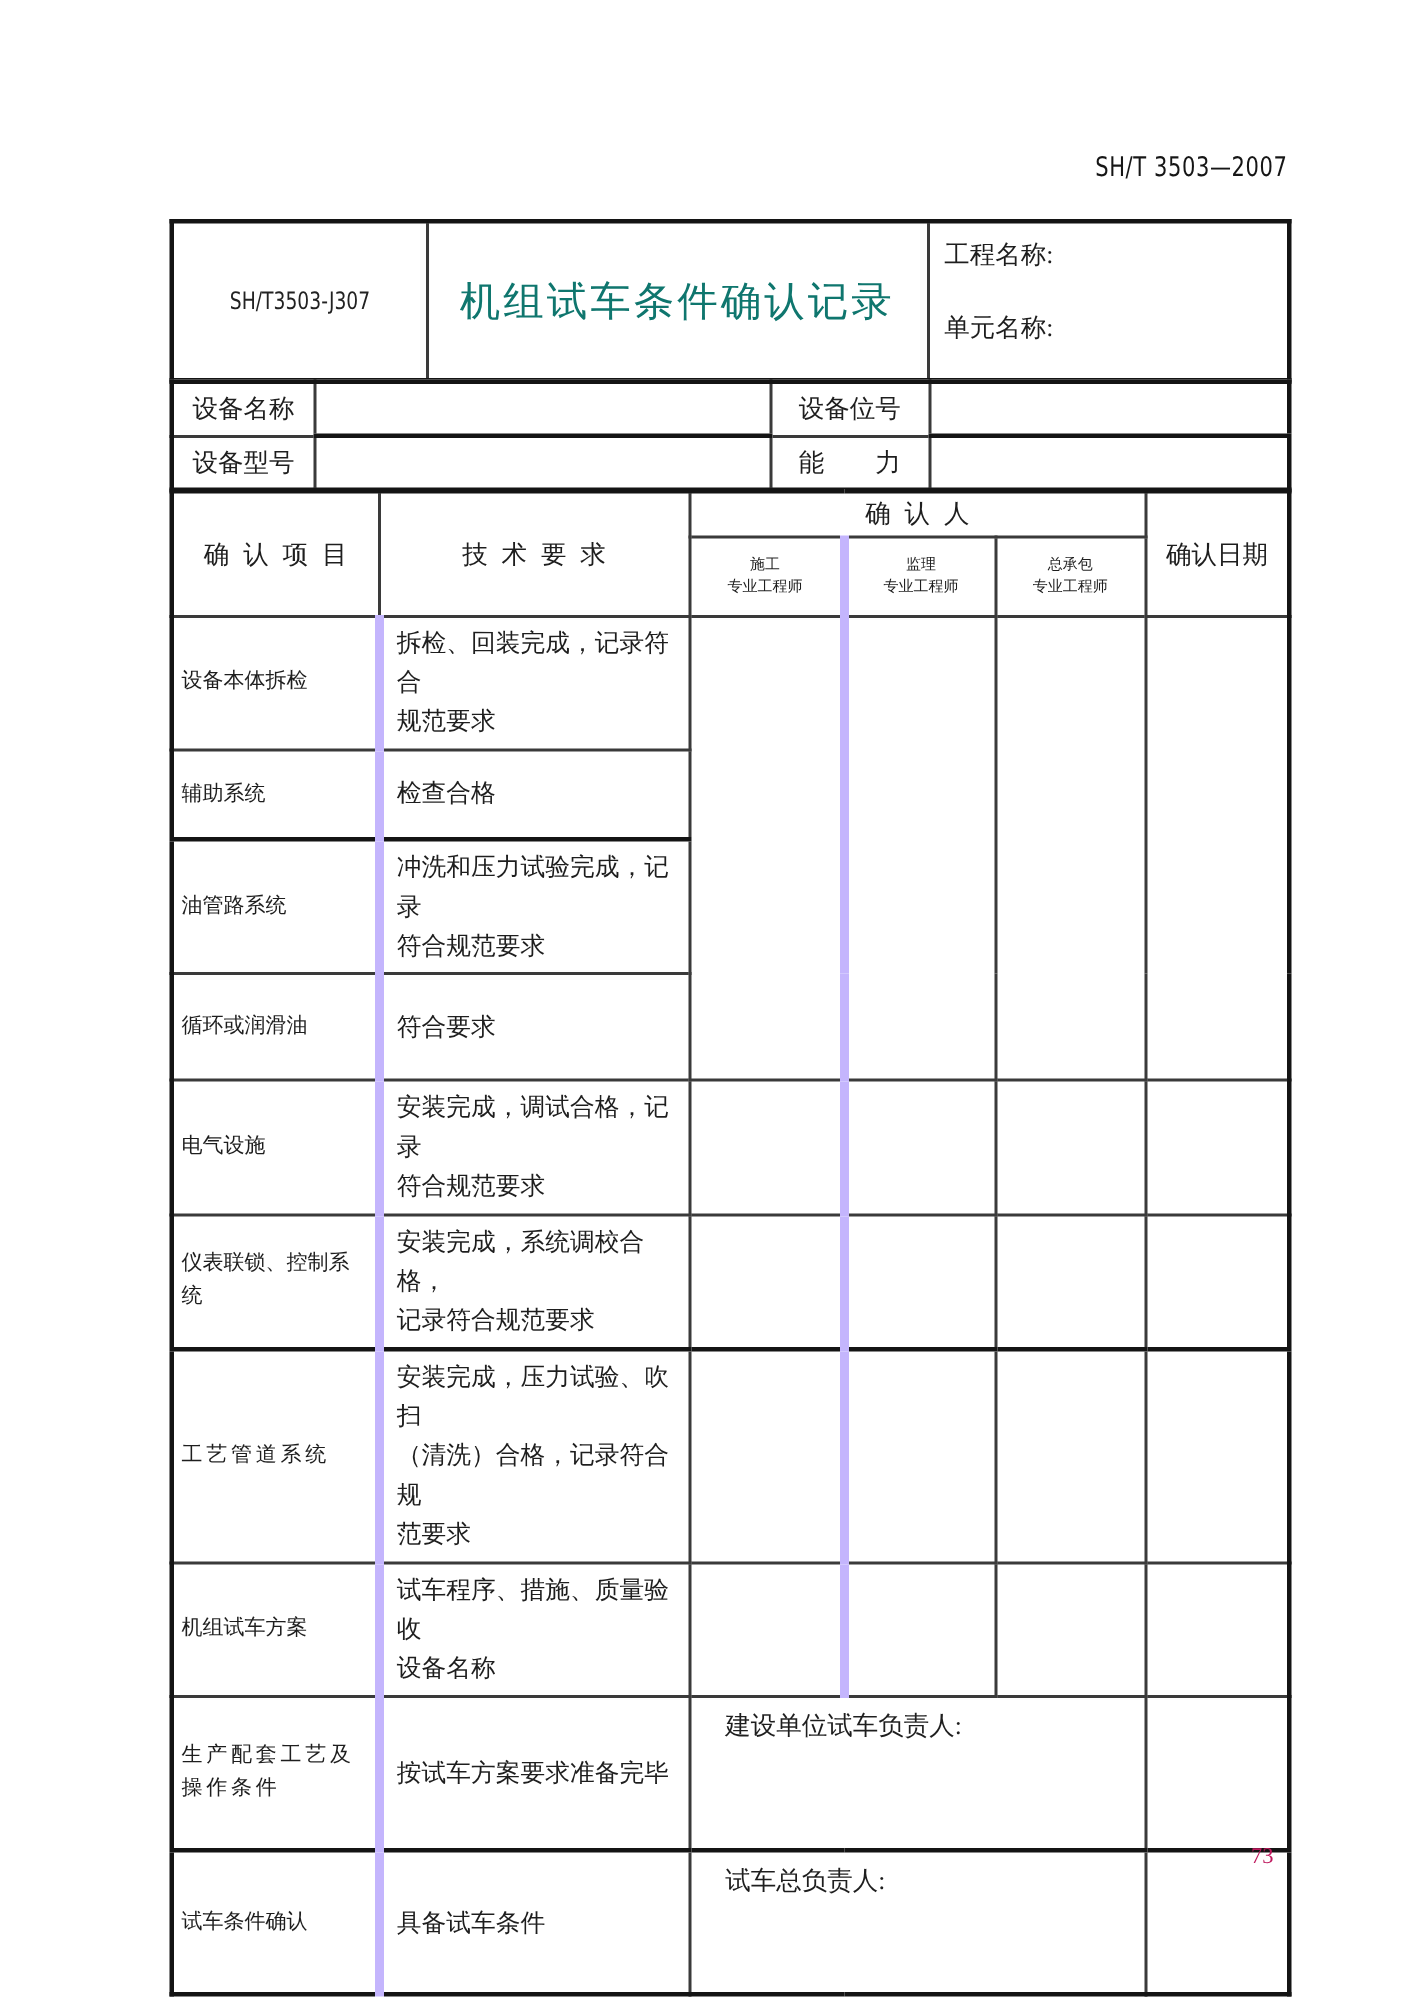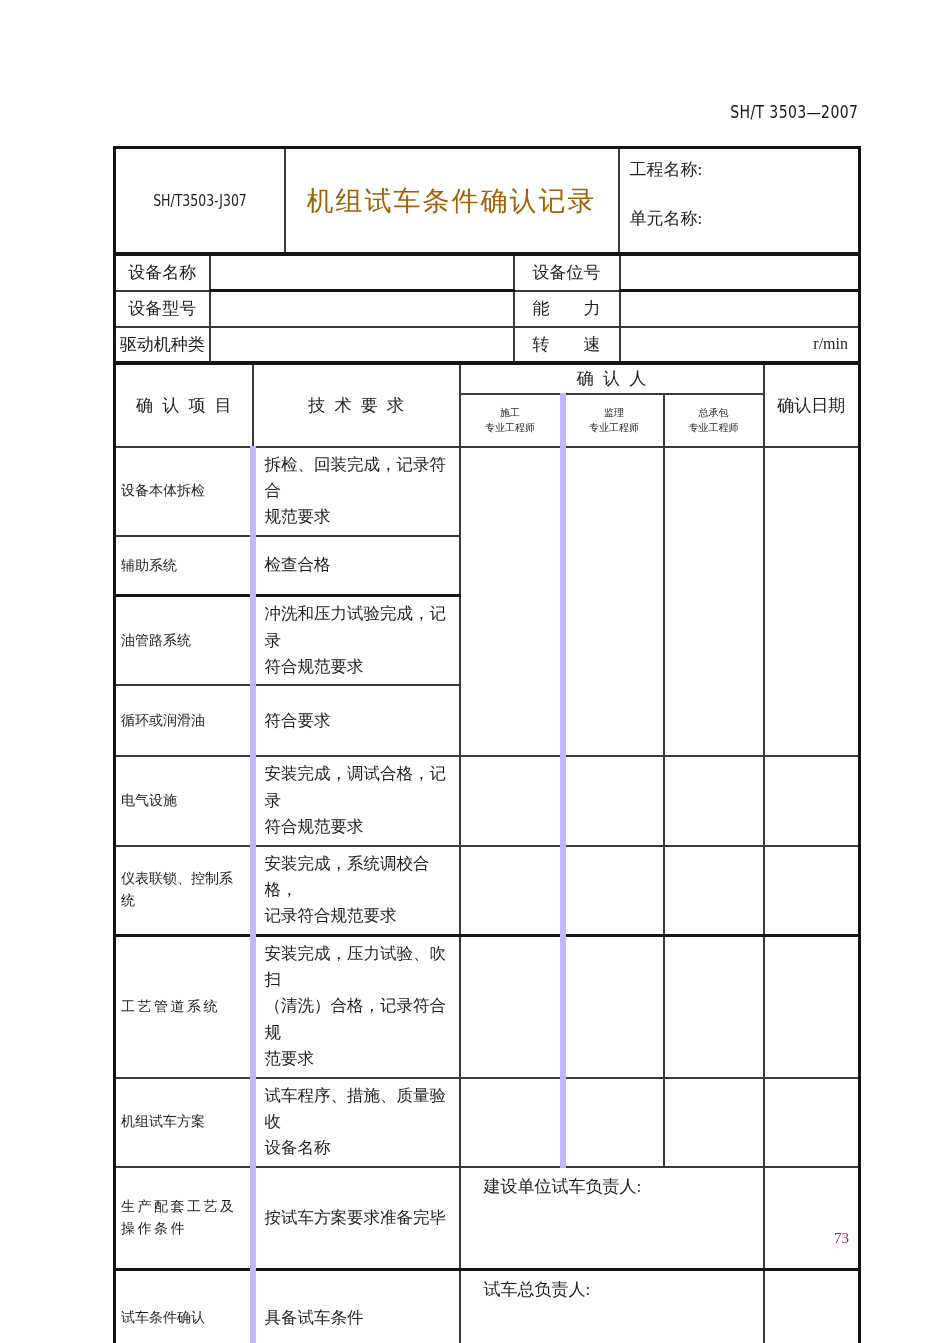--- a/index.html
+++ b/index.html
@@ -38,21 +38,21 @@
   .code-cell { text-align: center; }
   .cond {
     display: inline-block;
     font-family: "DejaVu Sans", "Liberation Sans", sans-serif;
     font-size: 16px;
     color: #222;
     transform: scaleX(0.78);
     transform-origin: center;
     white-space: nowrap;
   }
-  .title-cell { text-align: center; font-size: 27px; letter-spacing: 2px; color: #a16207; }
+  .title-cell { text-align: center; font-size: 27px; letter-spacing: 2px; color: #0f766e; }
   .names-cell { vertical-align: top; padding: 9px 0 0 10px; font-size: 17px; }
   .names-cell .unit-row { margin-top: 26px; }
 
   
   .t-equip tr { height: 36px; }
   .t-equip td { font-size: 17px; }
   .eq-label { text-align: center; }
   .eq-label.left-snug { text-align: center; padding: 0 1px; }
   .eq-value { padding-left: 8px; }
   .eq-value.rpm { text-align: right; padding-right: 10px; font-size: 16px; }
@@ -129,26 +129,20 @@
         <td class="eq-value blank hb"></td>
         <td class="eq-label">设备位号</td>
         <td class="eq-value blank hb"></td>
       </tr>
       <tr>
         <td class="eq-label">设备型号</td>
         <td class="eq-value blank"></td>
         <td class="eq-label">能　　力</td>
         <td class="eq-value blank"></td>
       </tr>
-      <tr>
-        <td class="eq-label left-snug">驱动机种类</td>
-        <td class="eq-value blank"></td>
-        <td class="eq-label">转　　速</td>
-        <td class="eq-value rpm">r/min</td>
-      </tr>
     </tbody>
       </table>
 
     <table class="t-main">
       <colgroup>
         <col style="width:138px">
           <col style="width:207px">
           <col style="width:103px">
         <col style="width:101px">
           <col style="width:100px">

